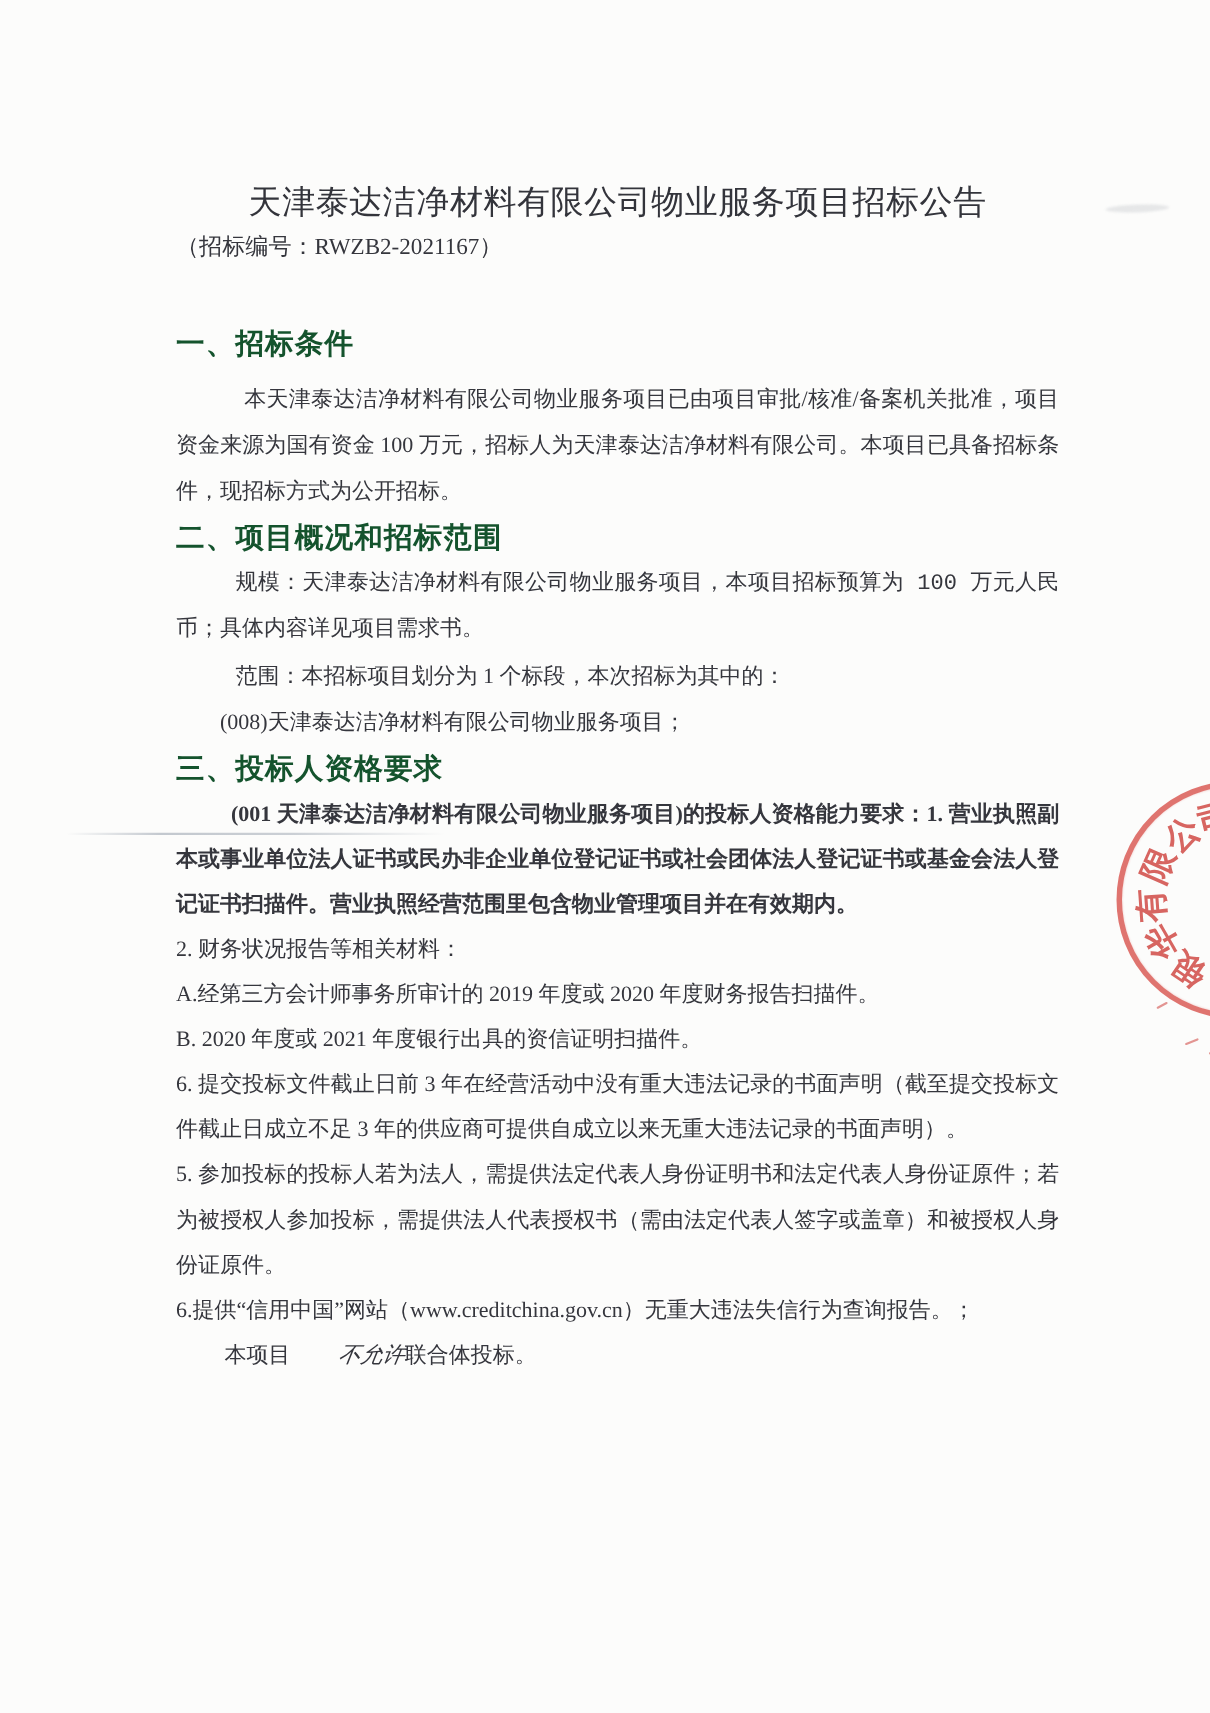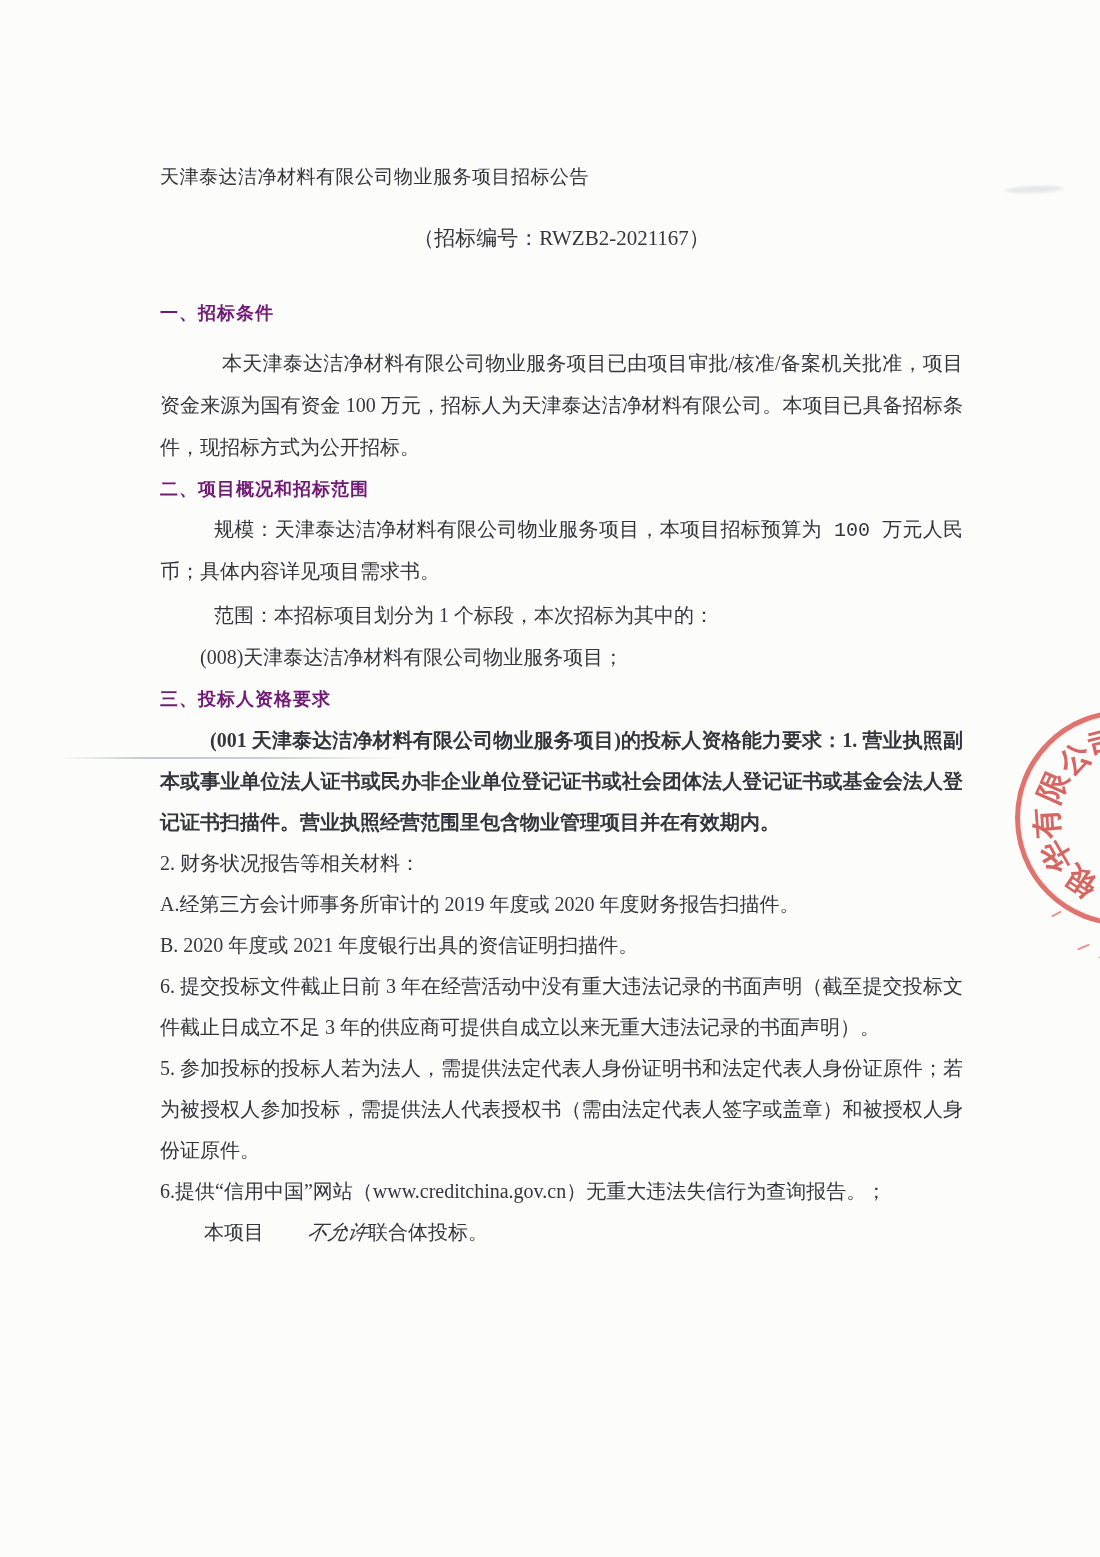--- a/index.html
+++ b/index.html
@@ -5,36 +5,36 @@
   html,body { margin:0; padding:0; background:#e8e8e8; }
   .page {
     position:relative; width:1100px; height:1557px; margin:0 auto;
     background:#fcfcfb; overflow:hidden;
     font-family:"Liberation Serif","DejaVu Serif",serif;
     color:#35363d;
   }
   
   .doc-title {
     position:absolute; top:164px; left:160px; width:803px;
-    font-size:19px; letter-spacing:.5px;
+    text-align:center; font-size:30px; letter-spacing:.5px;
     color:#33343b;
   }
   .doc-subtitle {
-    position:absolute; top:224px; left:160px; width:803px;
-    text-align:center; font-size:21px; color:#35363d;
+    position:absolute; top:210px; left:160px; width:803px;
+    text-align:left; font-size:21px; color:#35363d;
   }
   
   .body {
     position:absolute; top:292px; left:160px; width:803px;
     font-size:20px; line-height:42px; text-align:justify;
   }
   .body p { margin:0; }
   .h {
-    font-size:18px; font-weight:bold; letter-spacing:1px;
-    line-height:42px; margin:0; color:#701a75; text-align:left;
+    font-size:26px; font-weight:bold; letter-spacing:1px;
+    line-height:42px; margin:0; color:#14532d; text-align:left;
   }
   .h1 { margin-top:8px; }
   .h2 { margin-top:4px; }
   .h3 { margin-top:2px; }
   .p-first   { text-indent:62px; margin-top:8px !important; }
   .p-scale   { text-indent:54px;font-family:Liberation Mono, monospace; }
   .p-scope   { text-indent:54px; }
   .p-lot     { text-indent:40px; }
   .p-intro   { text-indent:50px;font-weight:bold; }
   .lh41, .lh41 p { line-height:41px; }

